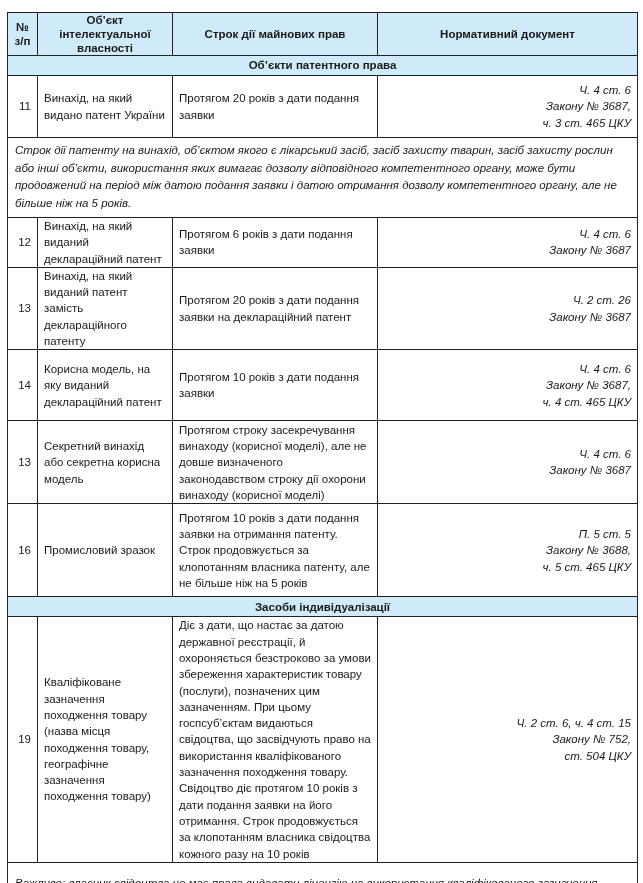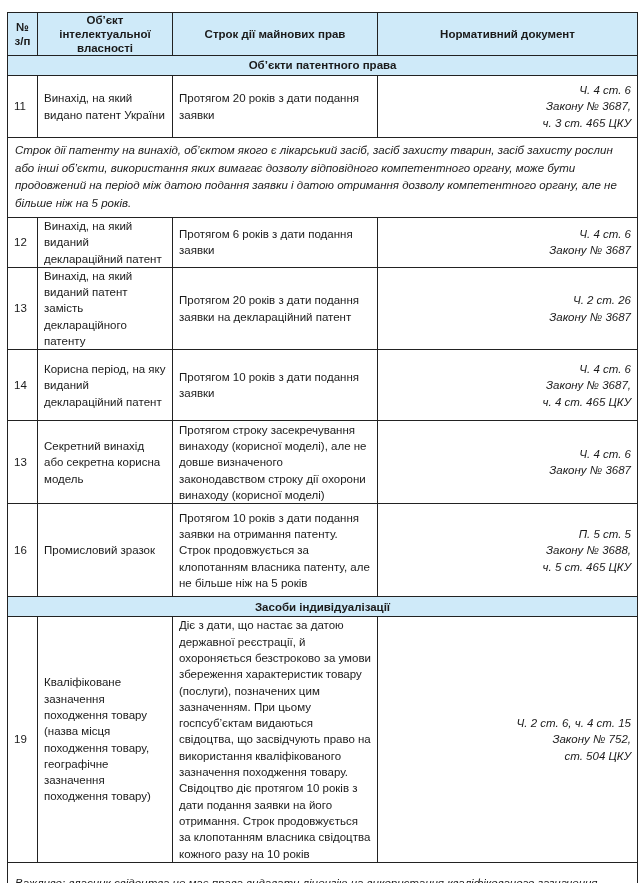--- a/index.html
+++ b/index.html
@@ -3,21 +3,21 @@
 <meta charset="utf-8">
 <style>
   html, body { margin: 0; padding: 0; background: #ffffff; }
   body { width: 643px; height: 883px; position: relative; overflow: hidden;
          font-family: "Liberation Sans", sans-serif; color: #1a1a1a; }
   table { position: absolute; left: 7px; top: 12px; width: 630px;
           border-collapse: collapse; table-layout: fixed; font-size: 11.5px; line-height: 16.3px; }
   td, th { border: 1px solid #222; padding: 0 6px; vertical-align: middle; }
   th { background: #cfeaf9; font-weight: bold; text-align: center; height: 32px; font-size: 11.5px; line-height: 14px; }
   .sec td { background: #cfeaf9; text-align: center; font-weight: bold; height: 19px; padding: 0; }
-  .num { text-align: left; }
+  .num { text-align: right; }
   .doc { text-align: right; font-style: italic; }
   .note td { font-style: italic; padding: 4px 6px 5px 7px; line-height: 17.5px; margin-top: 20px; }
   col.c1 { width: 30px; } col.c2 { width: 135px; } col.c3 { width: 205px; } col.c4 { width: 260px; }
 </style>
 </head>
 <body>
 
 <table>
   <colgroup>
       <col class="c1">
@@ -53,21 +53,21 @@
     <td class="doc"><span>Ч. 4 ст. 6</span><br><span>Закону № 3687</span></td>
   </tr>
   <tr style="height:62px">
     <td class="num">13</td>
     <td>Винахід, на який виданий патент замість деклараційного патенту</td>
     <td>Протягом 20 років з дати подання заявки на деклараційний патент</td>
     <td class="doc"><span>Ч. 2 ст. 26</span><br><span>Закону № 3687</span></td>
   </tr>
   <tr style="height:71px">
     <td class="num">14</td>
-    <td>Корисна період, на яку виданий деклараційний патент</td>
+    <td>Корисна модель, на яку виданий деклараційний патент</td>
     <td>Протягом 10 років з дати подання заявки</td>
     <td class="doc"><span>Ч. 4 ст. 6</span><br><span>Закону № 3687,</span><br><span>ч. 4 ст. 465 ЦКУ</span></td>
   </tr>
   <tr style="height:83px">
     <td class="num">13</td>
     <td>Секретний винахід або секретна корисна модель</td>
     <td>Протягом строку засекречування винаходу (корисної моделі), але не довше визначеного законодавством строку дії охорони винаходу (корисної моделі)</td>
     <td class="doc"><span>Ч. 4 ст. 6</span><br><span>Закону № 3687</span></td>
   </tr>
   <tr style="height:93px">

